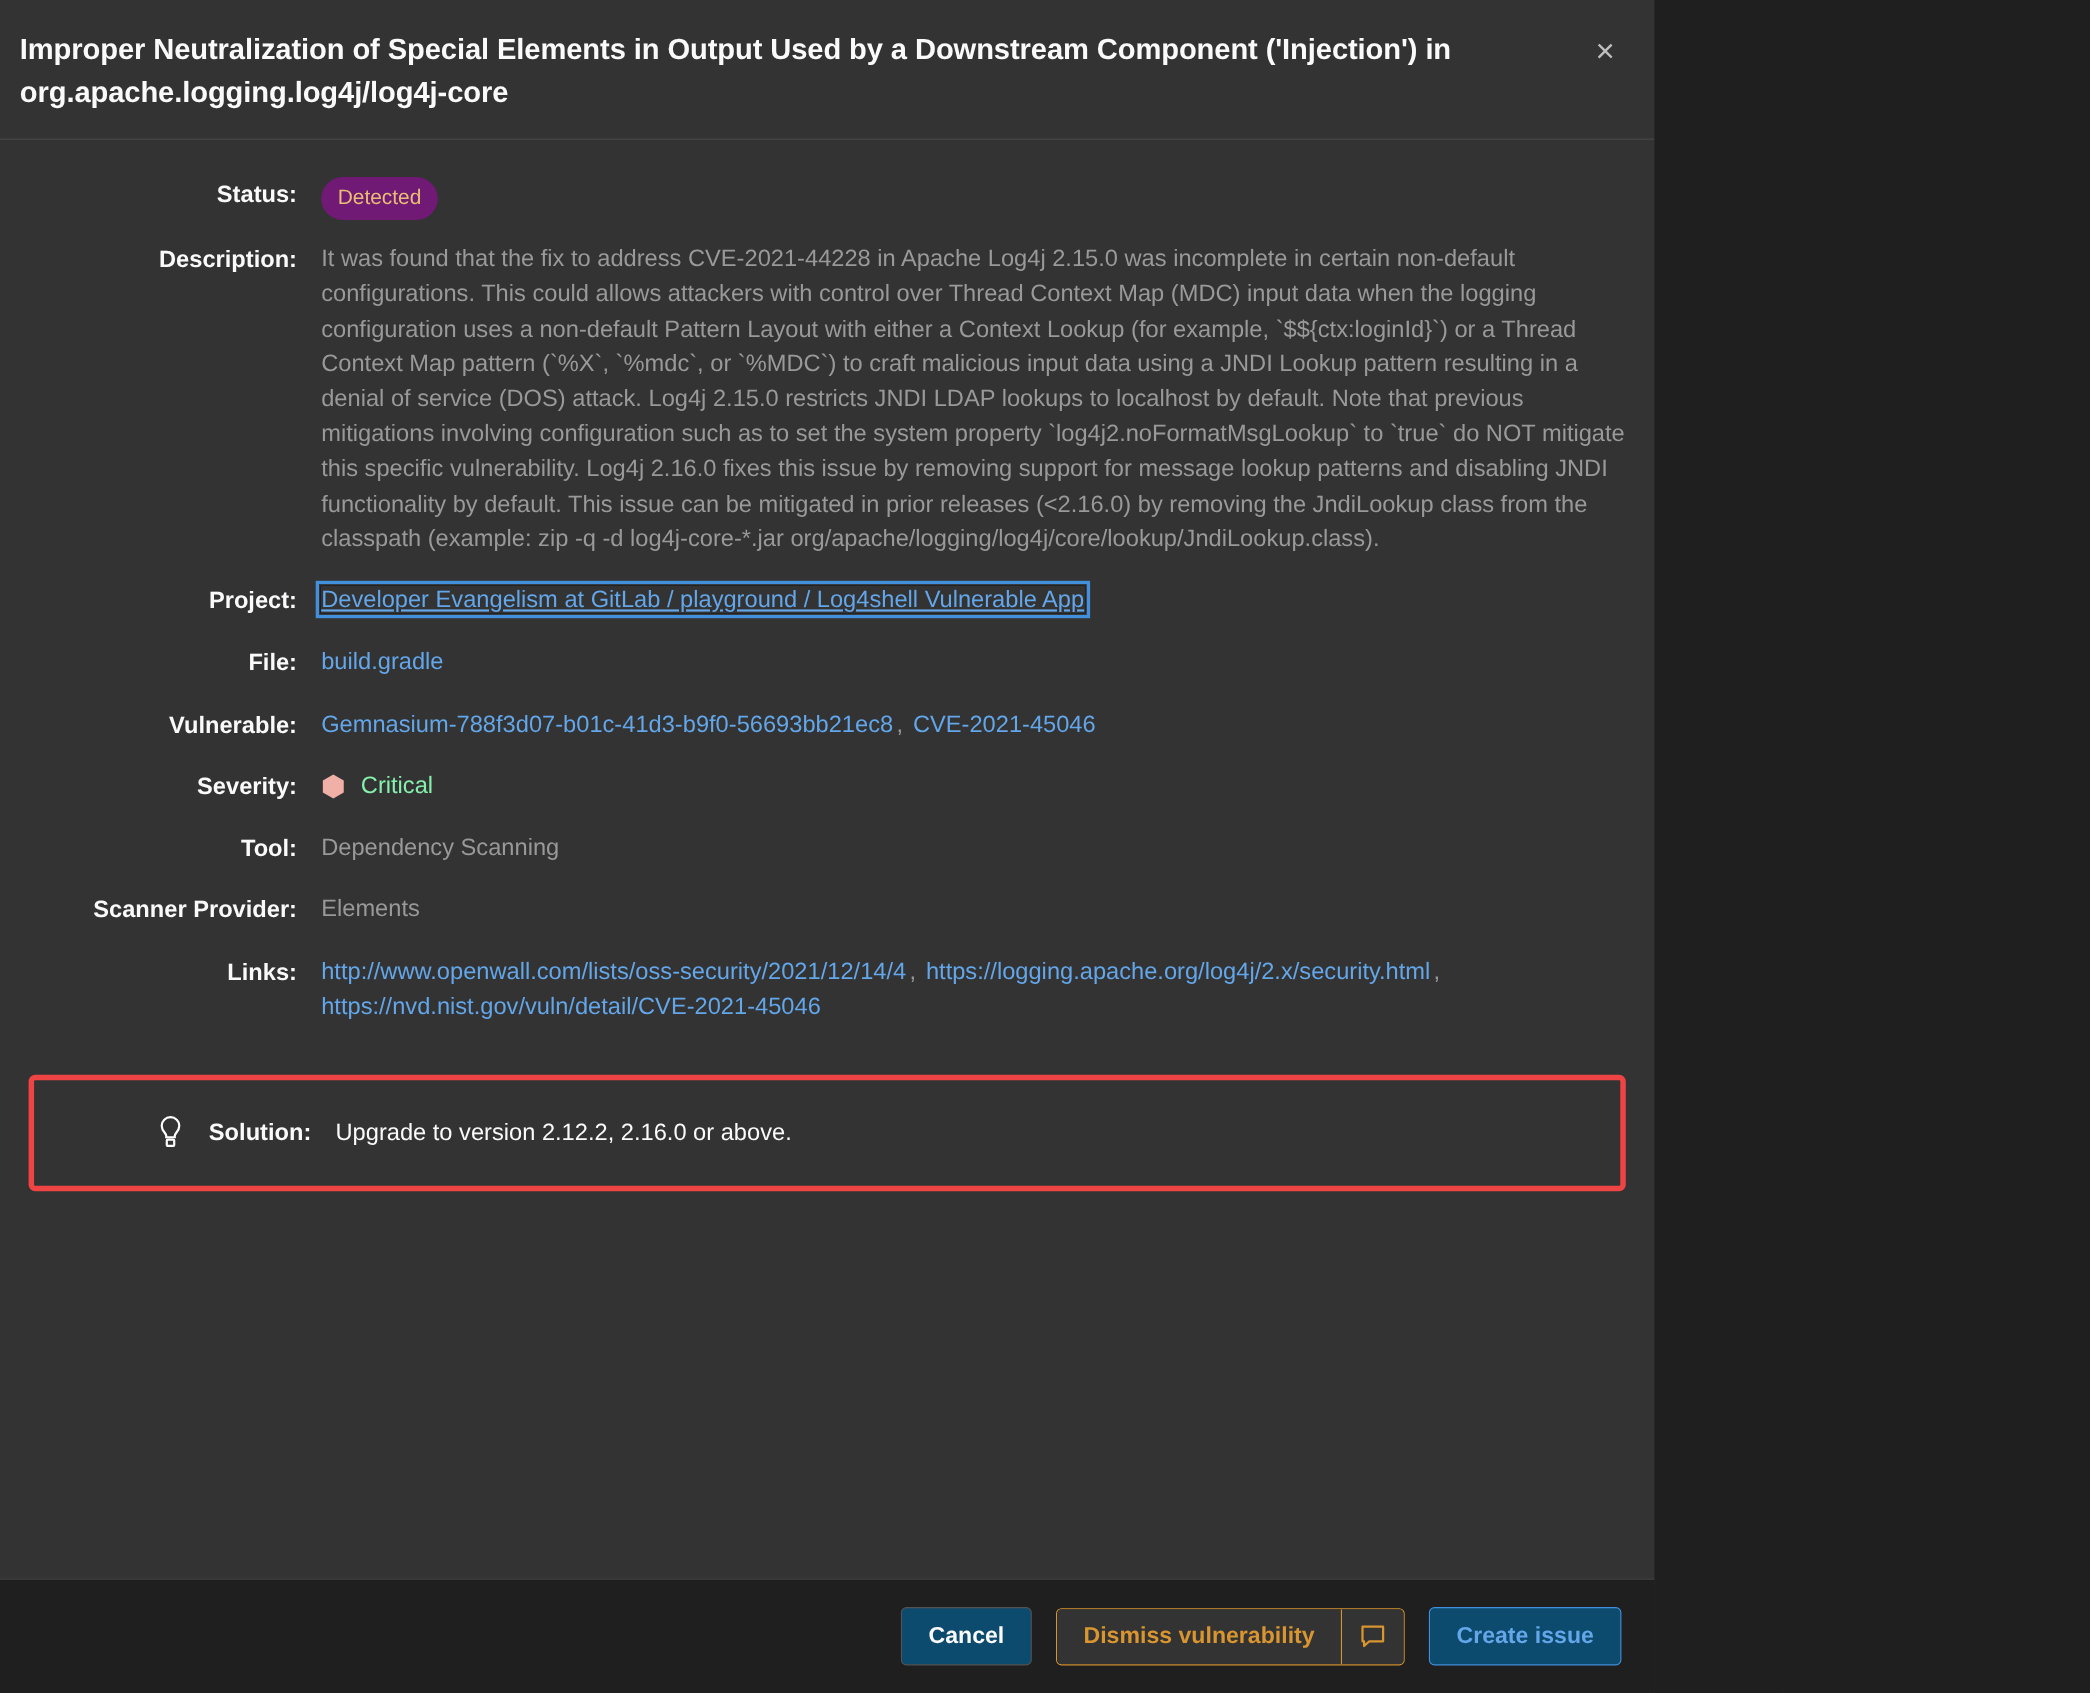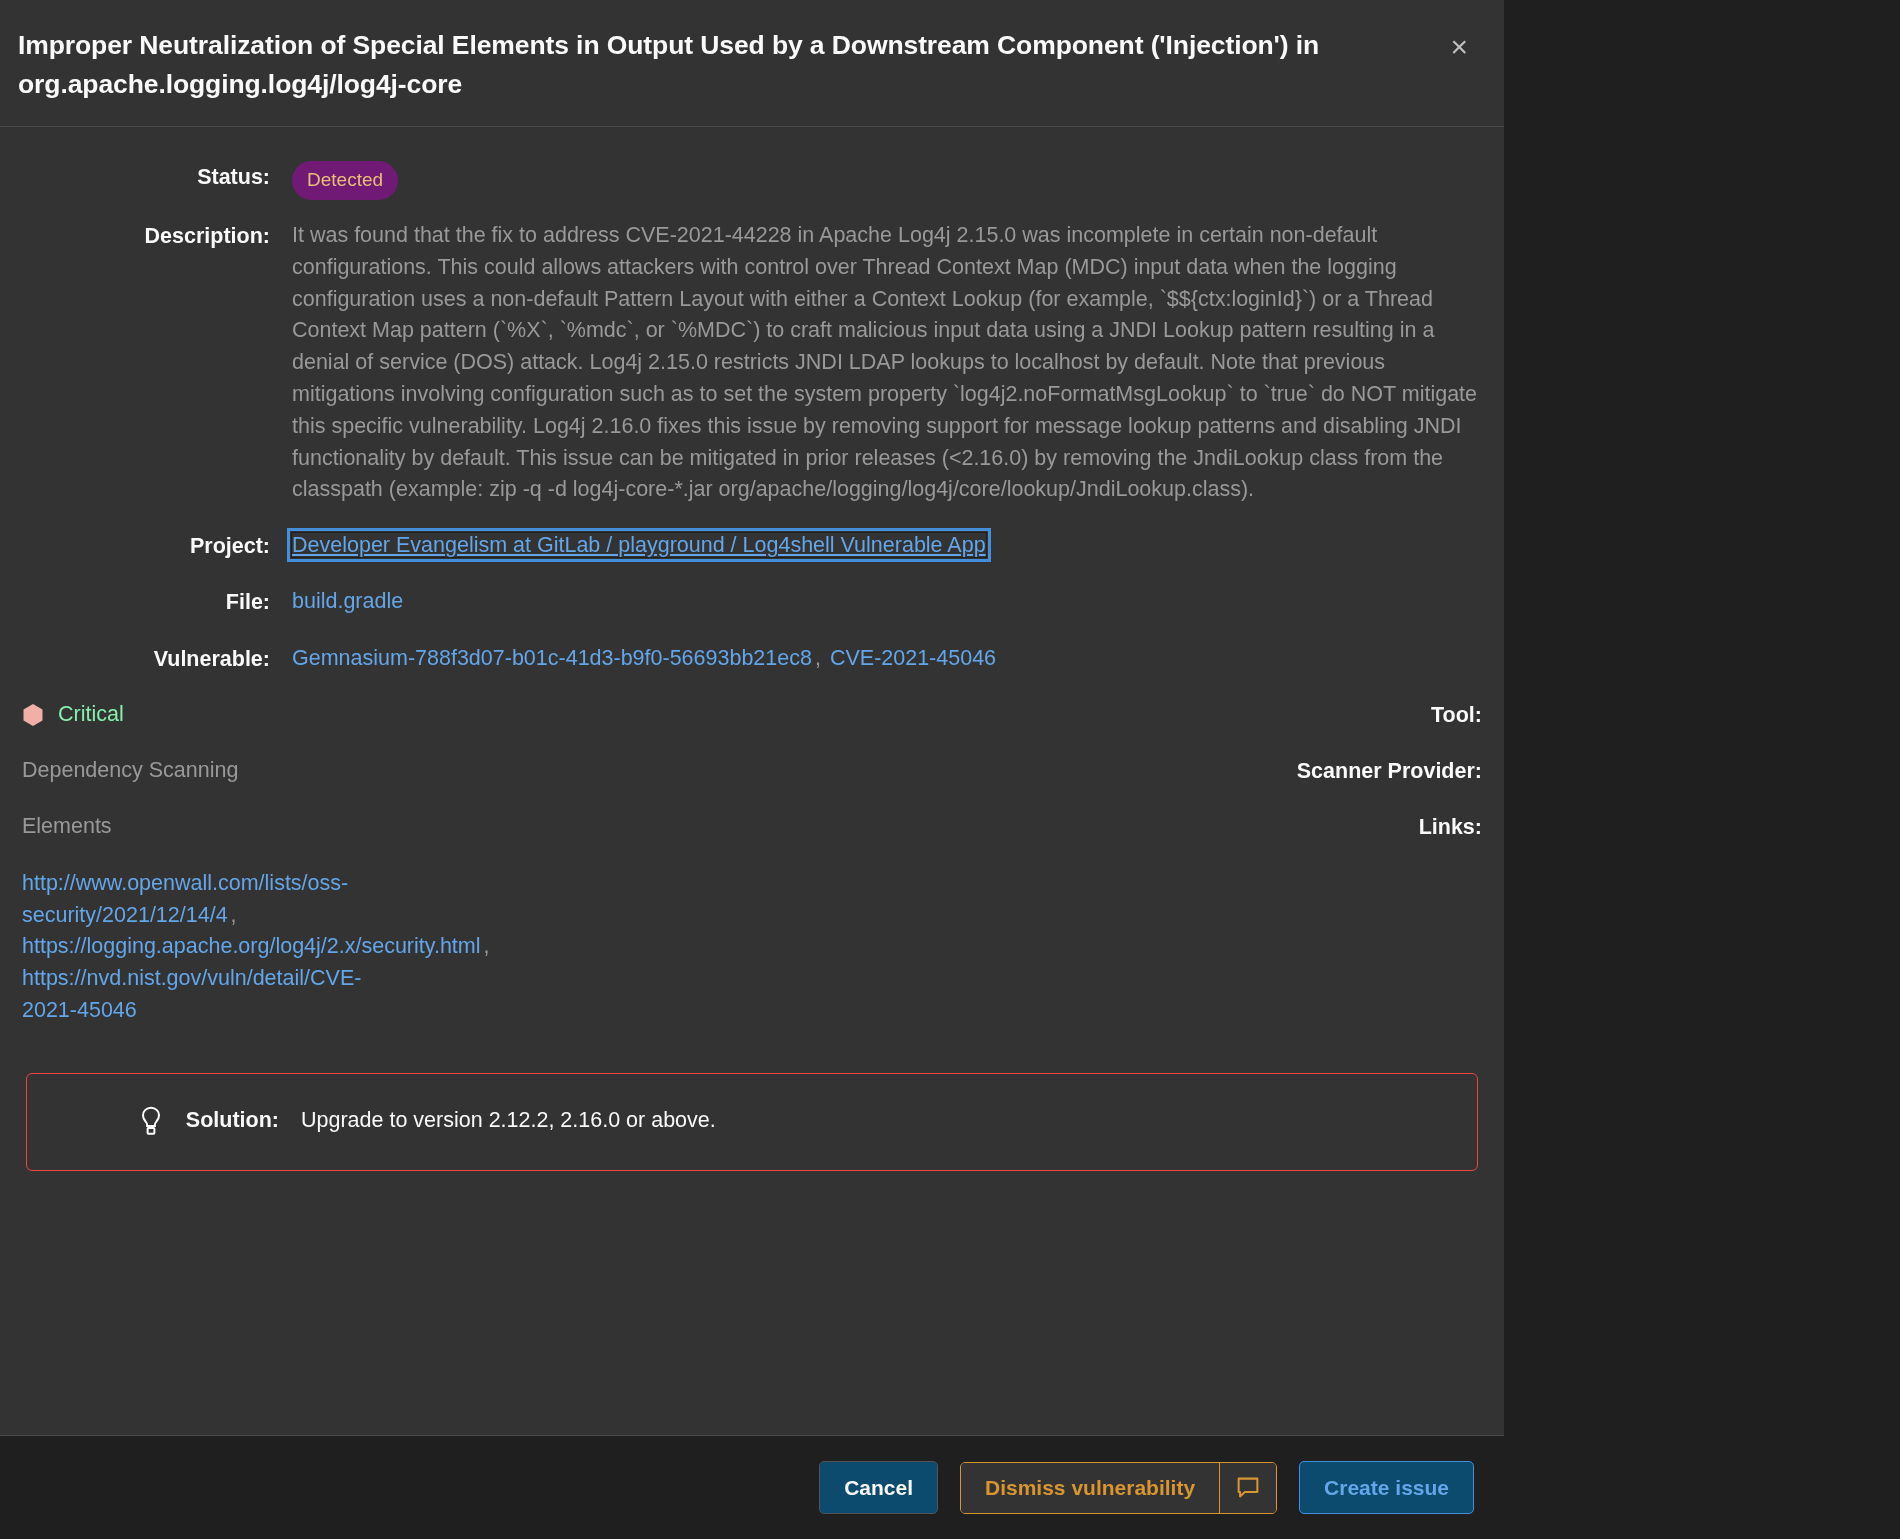--- a/index.html
+++ b/index.html
@@ -103,21 +103,21 @@
   .sep { color: #999999; padding: 0 3px; }
 
   .severity-wrap { display: flex; align-items: center; gap: 14px; }
   .sev-icon { flex: 0 0 auto; display: block; }
 
   .links-value { max-width: 1560px; }
 
   
   .solution-panel {
     margin: 34px 4px 0 4px;
-    border: 1px solid #ef4444;
+    border: 5px solid #ef4444;
     border-radius: 6px;
     padding: 32px 30px 34px 30px;
     display: flex;
     align-items: center;
   }
   .solution-inner {
     display: grid;
     grid-template-columns: 222px 1fr;
     column-gap: 22px;
     align-items: center;
@@ -226,20 +226,21 @@
       <div class="row-value">
         <a href="#" class="link">build.gradle</a>
       </div>
 
       <div class="row-label">Vulnerable:</div>
       <div class="row-value">
         <a href="#" class="link">Gemnasium-788f3d07-b01c-41d3-b9f0-56693bb21ec8</a><span class="sep">,</span>
         <a href="#" class="link">CVE-2021-45046</a>
       </div>
 
+      <div class="row-label">Severity:</div>
       <div class="row-value plain">
         <span class="severity-wrap">
           <svg class="sev-icon" width="22" height="24" viewBox="0 0 22 24">
             <polygon points="11,1 20.5,6.5 20.5,17.5 11,23 1.5,17.5 1.5,6.5" fill="#f0b0a8"></polygon>
           </svg>
           <span>Critical</span>
         </span>
       </div>
 
       <div class="row-label">Tool:</div>

